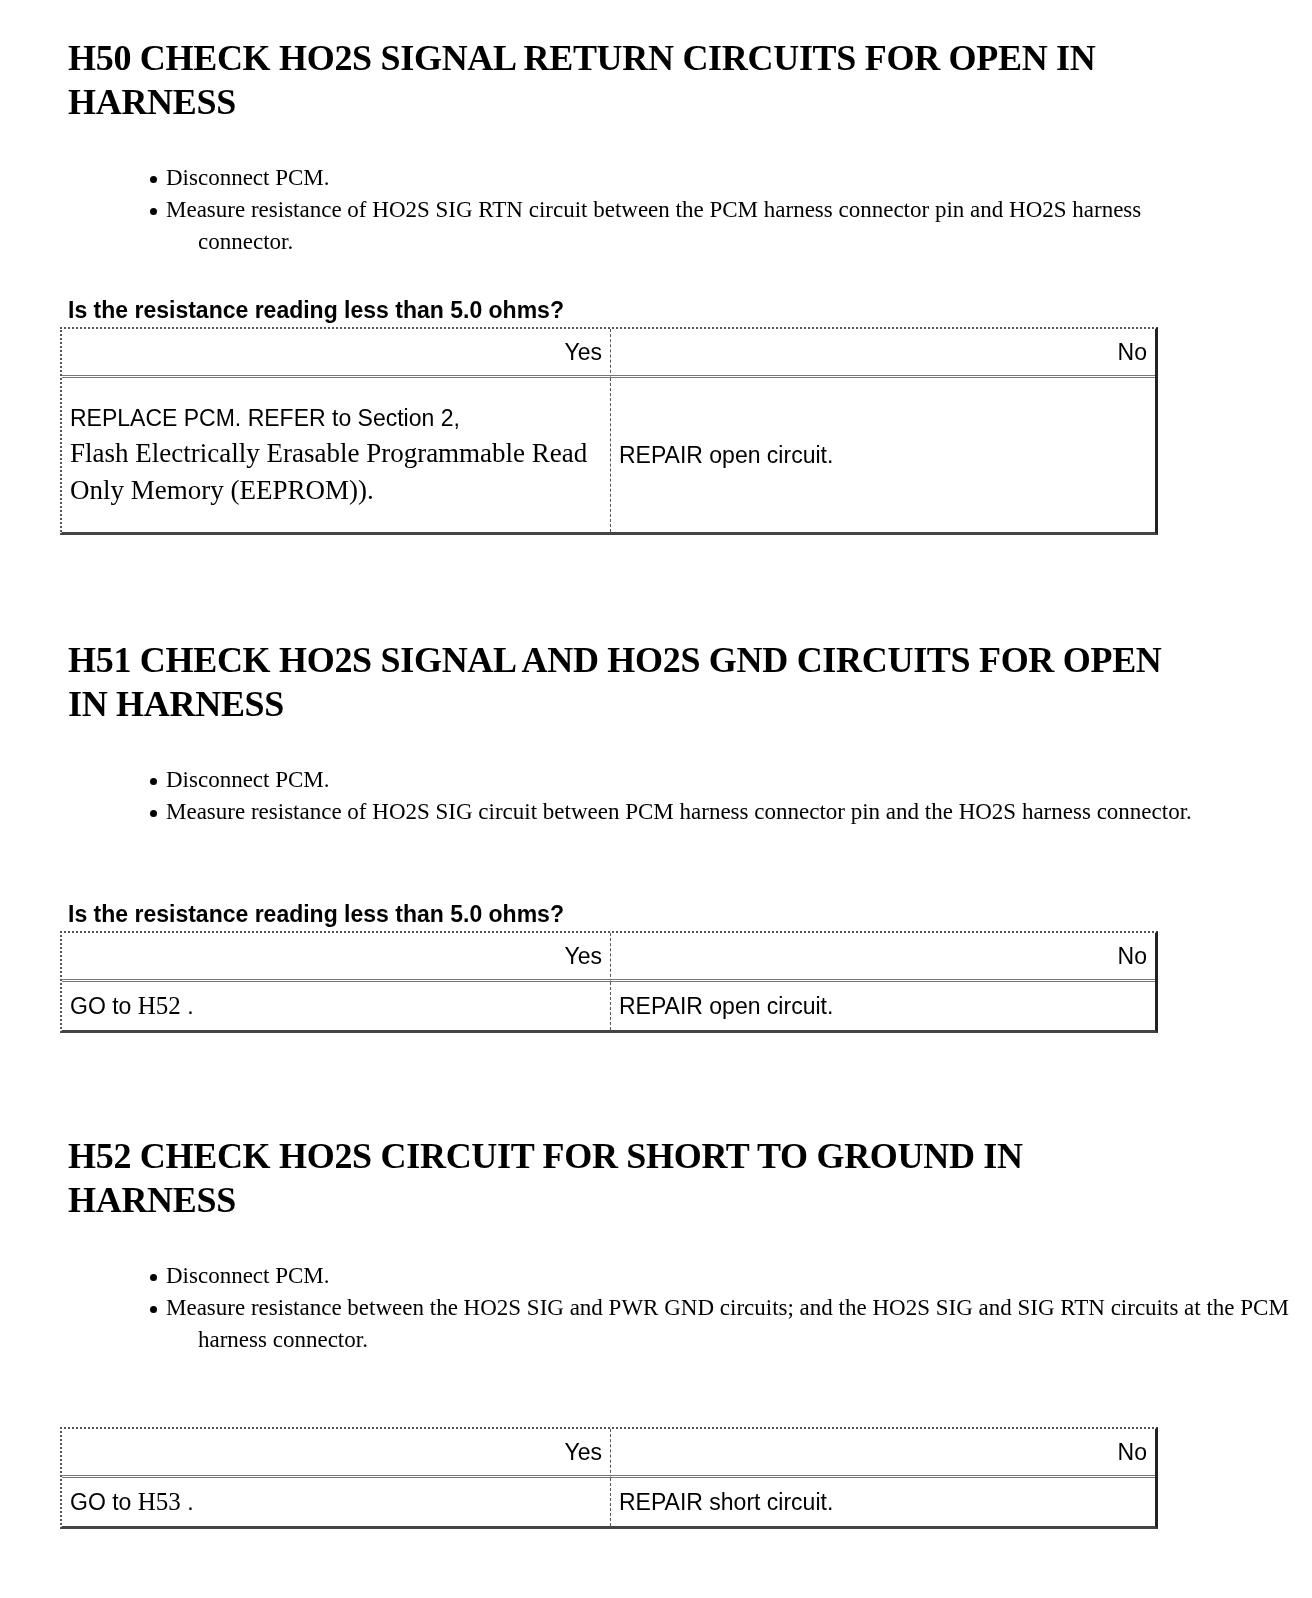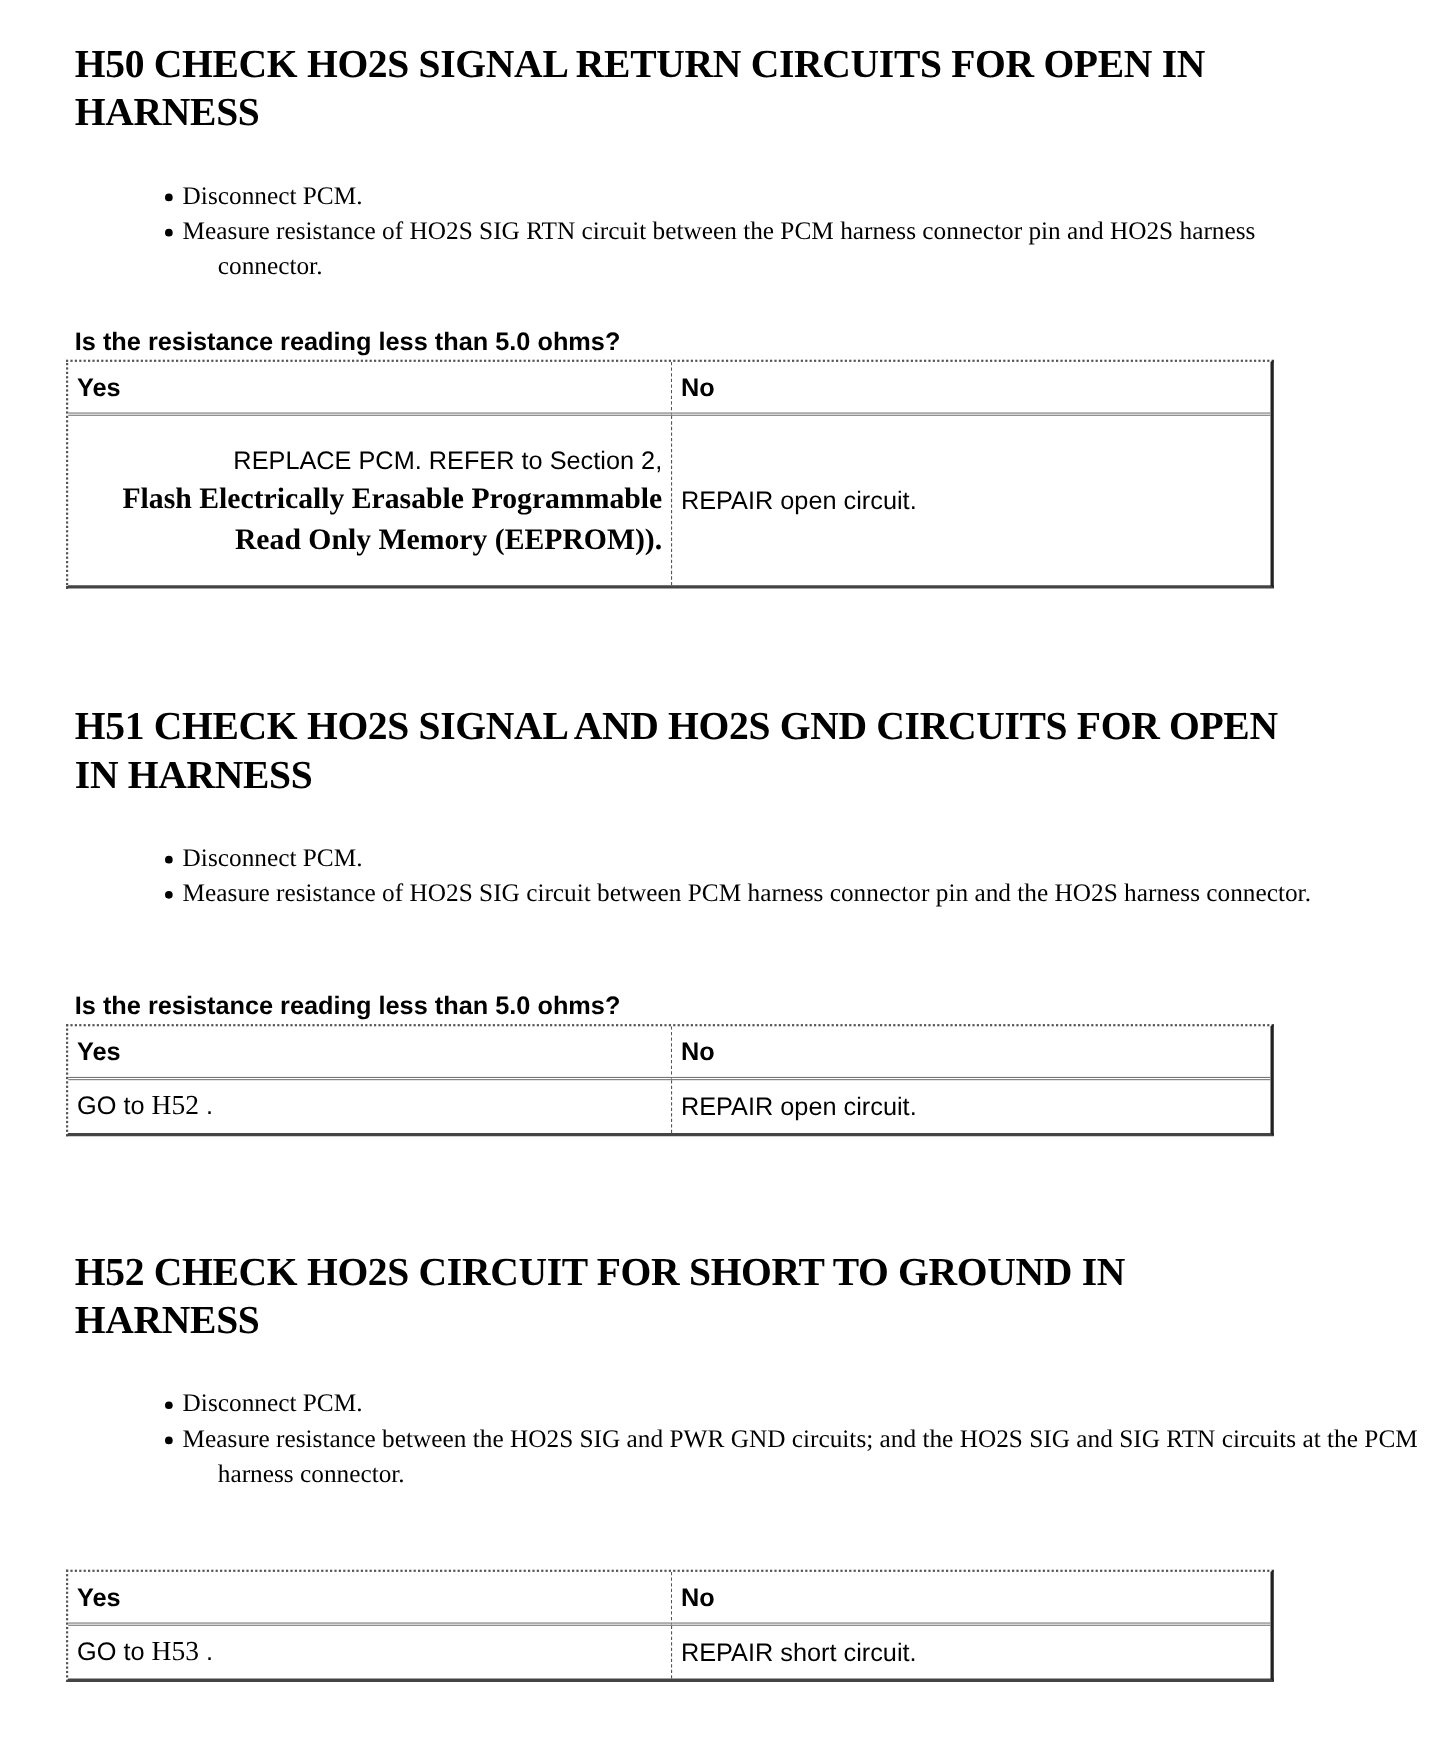--- a/index.html
+++ b/index.html
@@ -33,23 +33,23 @@
     position: absolute; left: -8px; width: 1098px;
     border-collapse: separate; border-spacing: 0;
     border: 2px dotted #555; border-right: 3px solid #222; border-bottom: 3px solid #444;
   }
   table.yn th, table.yn td {
     border-left: 1px dashed #555; border-bottom: 3px double #777;
     padding: 3px 8px; vertical-align: middle; font-size: 23px;
   }
   table.yn tr:last-child td { border-bottom: none; }
   table.yn th:first-child, table.yn td:first-child { border-left: none; width: 532px; }
-  table.yn th { font-weight: bold; text-align: left; height: 40px; }
+  table.yn th { font-weight: normal; text-align: right; height: 40px; }
   table.yn td { text-align: left; height: 42px; }
-  .serif { font-family: "Liberation Serif", serif; font-size: 27px; line-height: 37px; font-weight: bold; }
+  .serif { font-family: "Liberation Serif", serif; font-size: 27px; line-height: 37px; }
   .link { font-family: "Liberation Serif", serif; font-size: 25px; }
 </style>
 </head>
 <body>
 
 <div class="section" style="top:36px;">
   <h2 class="step-title">H50 CHECK HO2S SIGNAL RETURN CIRCUITS FOR OPEN IN HARNESS</h2>
   <ul class="steps" style="top:126px;">
     <li>
         <span class="bullet"></span>
@@ -61,21 +61,21 @@
       </li>
   </ul>
   <p class="question" style="top:260px;">Is the resistance reading less than 5.0 ohms?</p>
   <table class="yn" style="top:291px;">
     <tbody>
         <tr>
       <th>Yes</th>
       <th>No</th>
     </tr>
     <tr>
-      <td style="height:148px;text-align:right;">
+      <td style="height:148px;">
         <div style="line-height:34px;">REPLACE PCM. REFER to Section 2,</div>
         <div class="serif">Flash Electrically Erasable Programmable Read Only Memory (EEPROM)).</div>
       </td>
       <td>REPAIR open circuit.</td>
     </tr>
   </tbody>
     </table>
 </div>
 
 <div class="section" style="top:638px;">

